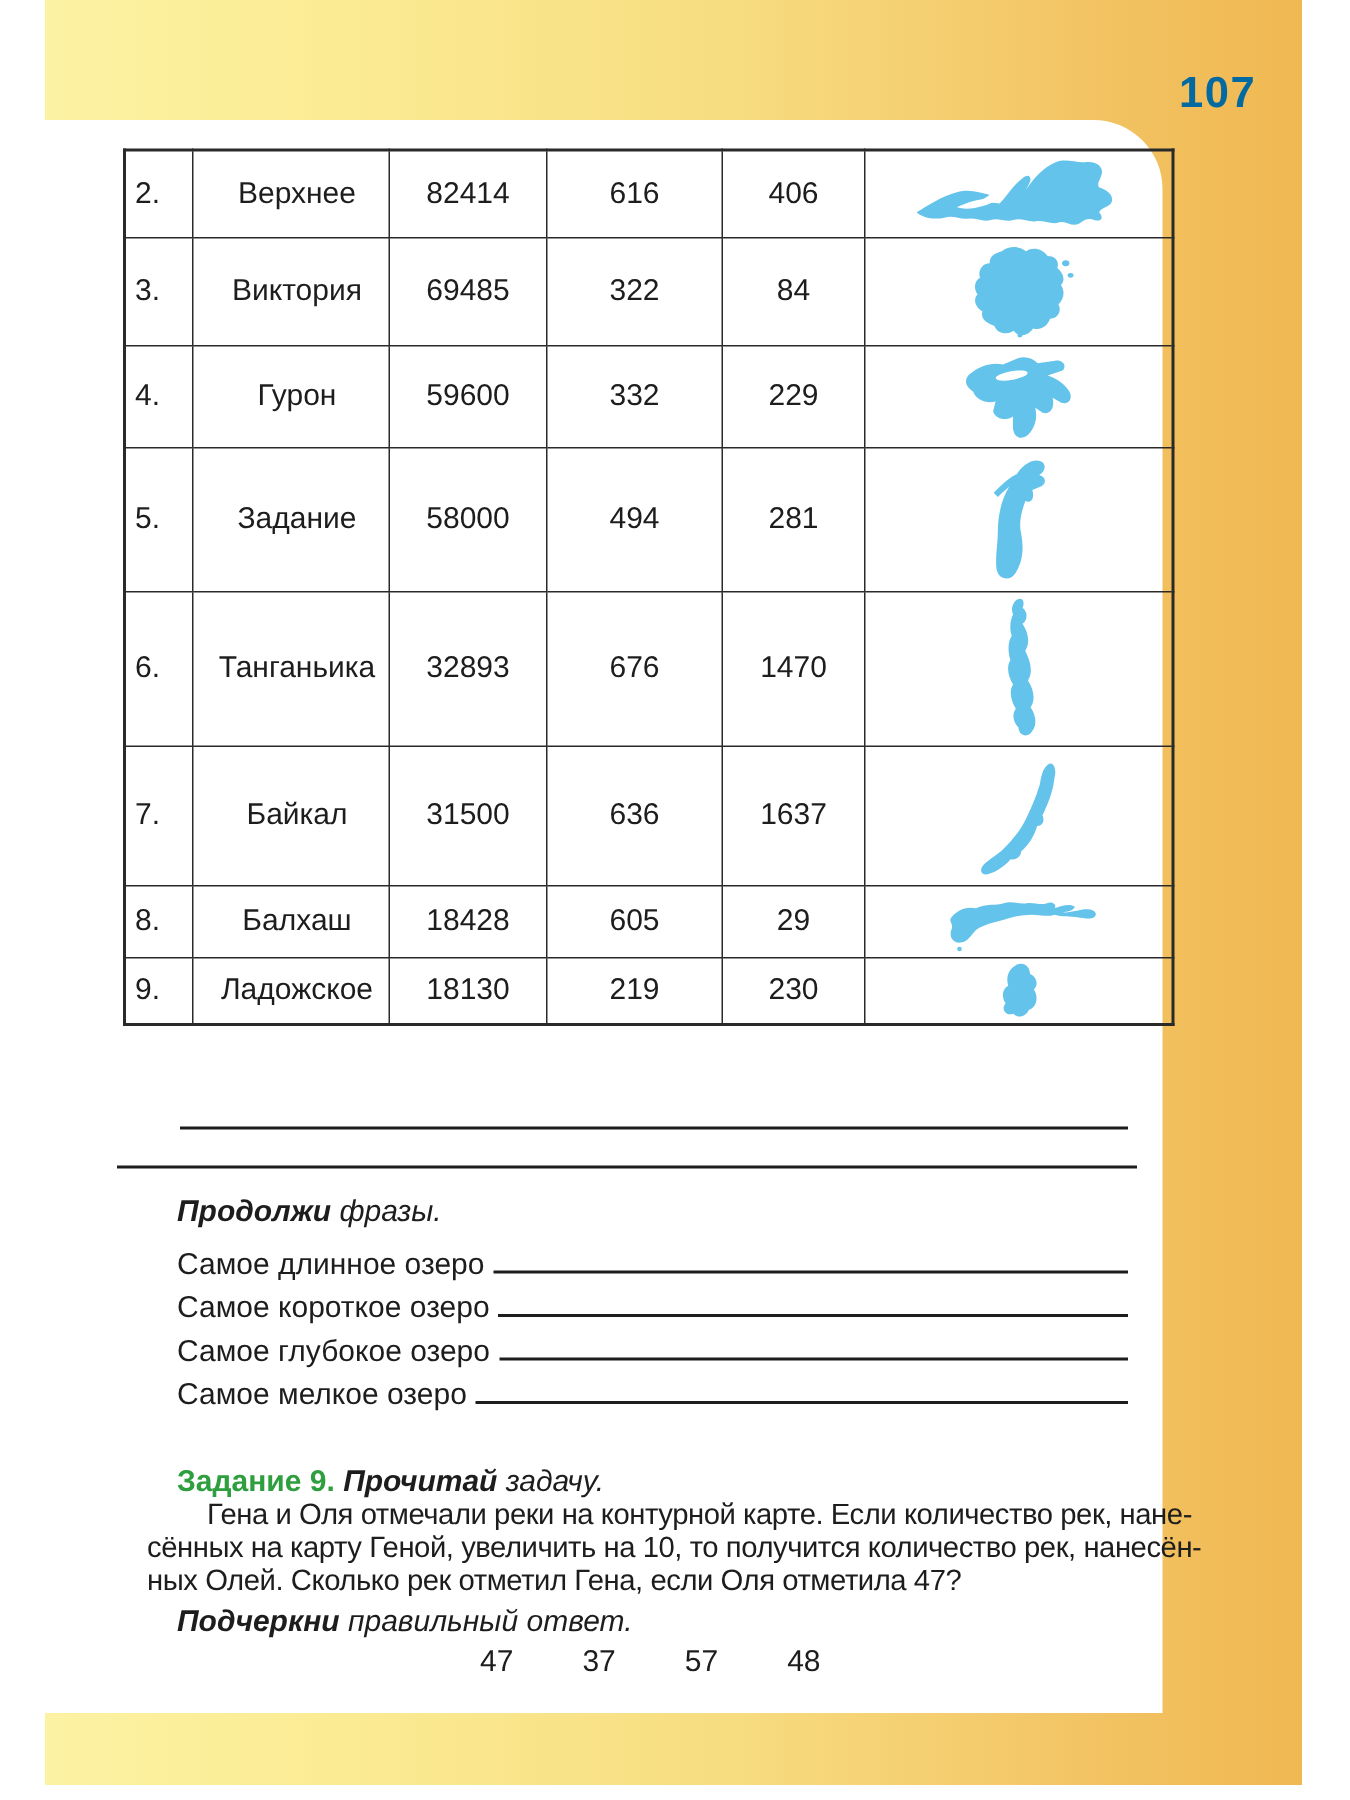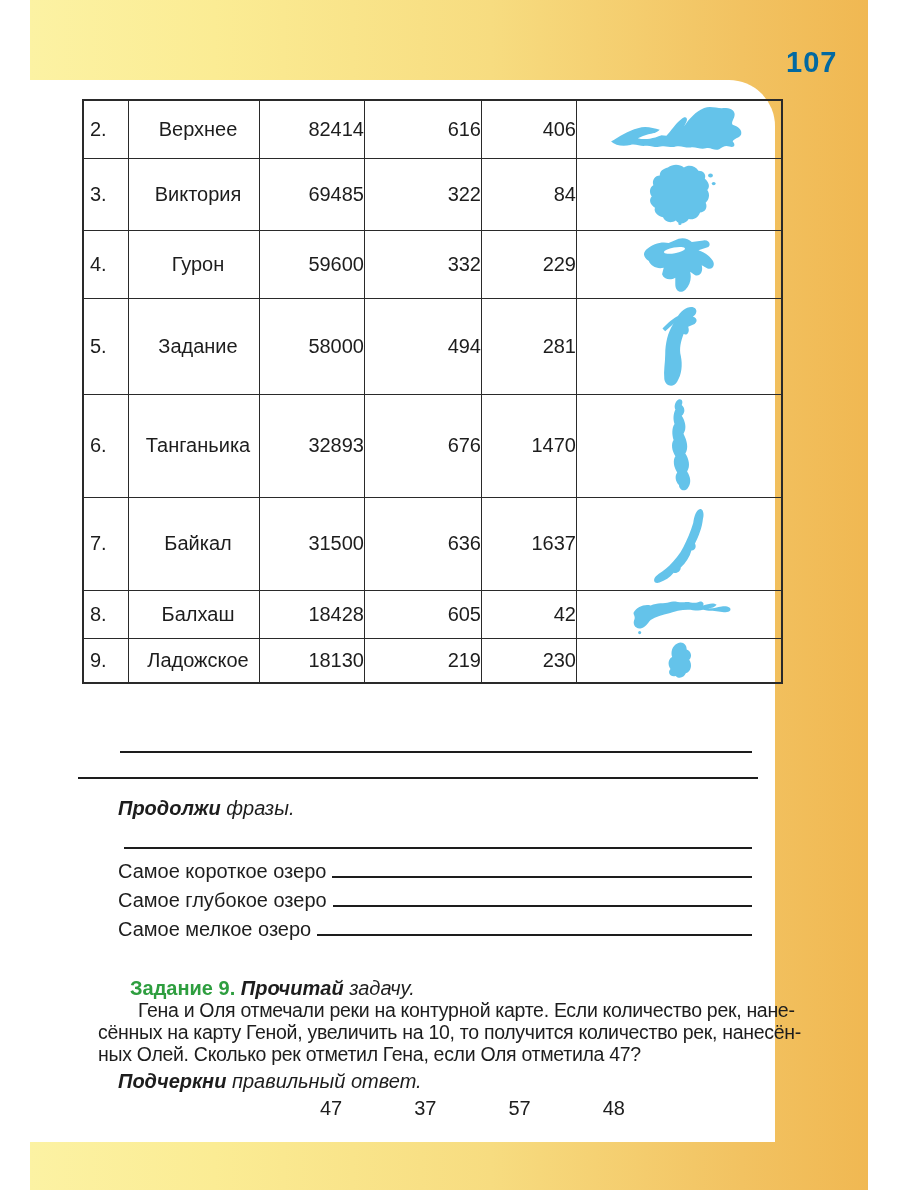--- a/index.html
+++ b/index.html
@@ -10,44 +10,44 @@
            background:linear-gradient(90deg,#fcf2a3 0%,#fbeC94 22%,#f7dc80 55%,#f2c261 85%,#f0b852 100%);}
   
   .panel{position:absolute;left:0;top:80px;width:775px;height:1062px;
          background:#ffffff;border-top-right-radius:46px;}
   .page-number{position:absolute;left:786px;top:46px;font-size:29px;font-weight:600;
                color:#0369a1;letter-spacing:1px;}
   
   table.lakes{position:absolute;left:82px;top:99px;width:678px;border-collapse:collapse;
               table-layout:fixed;border:2.5px solid #2a2a2a;}
   table.lakes td{border:1.5px solid #2a2a2a;font-size:20px;vertical-align:middle;
-                 text-align:right;padding:0;}
+                 text-align:center;padding:0;}
   table.lakes td.c0{width:38px;text-align:left;padding-left:6px;}
   table.lakes td.c1{width:122px;text-align:center;padding-left:8px;}
   table.lakes td.c2{width:104px;}
   table.lakes td.c3{width:116px;}
   table.lakes td.c4{width:94px;}
   table.lakes td.c5{width:204px;}
   table.lakes svg{display:block;margin:0 auto;}
   
   .tx{position:absolute;font-size:20px;line-height:24px;white-space:nowrap;}
   .bi{font-weight:bold;font-style:italic;}
   .it{font-style:italic;}
-  .green-b{font-weight:bold;color:#2e9e3f;margin-left:12px;}
+  .green-b{font-weight:bold;color:#2e9e3f;}
   .ans-line{position:absolute;height:0;border-top:2px solid #1d1d1d;}
   .l1{left:120px;top:751px;width:632px;}
   .l2{left:78px;top:777px;width:680px;border-top-width:2.5px;}
   .phrases{position:absolute;left:118px;top:826px;width:634px;}
   .phrase{display:flex;align-items:baseline;height:29px;font-size:20px;}
   .phrase .fill{flex:1;margin-left:6px;border-bottom:2px solid #1d1d1d;height:21px;}
   .para{position:absolute;left:78px;top:999px;width:695px;font-size:19.5px;
         line-height:22px;letter-spacing:-0.3px;}
   .para div{white-space:nowrap;margin-left:20px;}
   .para div.indent{padding-left:40px;}
-  .answers{position:absolute;left:320px;top:1097px;display:flex;gap:72px;font-size:20px;}
+  .answers{position:absolute;left:320px;top:1097px;display:flex;gap:46px;font-size:20px;}
   .answers span{cursor:pointer;}
 </style>
 </head>
 <body>
 
 <div class="stage">
   <div class="page-bg"></div>
   <div class="panel"></div>
   <div class="page-number">107</div>
 
@@ -129,21 +129,21 @@
             <svg width="70" height="87" viewBox="0 0 72 98">
               <path d="M10 86 C6 90 8 95 14 93 C20 91 26 87 30 82 C34 83 38 80 38 76 C44 71 48 64 50 57 C54 57 56 53 54 49 C58 41 62 31 63 21 C65 14 62 8 58 11 C54 14 53 20 52 26 C49 36 45 45 41 53 C37 61 31 68 25 74 C20 79 14 82 10 86 Z" fill="#64c3ea"></path>
             </svg>
           </td>
         </tr>
         <tr style="height: 48px;">
           <td class="c0">8.</td>
           <td class="c1">Балхаш</td>
           <td class="c2">18428</td>
           <td class="c3">605</td>
-          <td class="c4">42</td>
+          <td class="c4">29</td>
           <td class="c5">
             <svg width="150" height="44" viewBox="0 0 155 52">
               <path d="M24 24 C28 18 36 14 44 16 C52 12 60 14 66 12 C72 10 78 13 84 12 C90 11 94 14 100 12 C104 10 108 13 106 16 C112 14 118 12 122 15 C120 18 116 19 112 19 C116 20 122 18 128 17 C134 16 140 18 138 22 C136 25 130 24 124 23 C118 22 112 23 106 21 C100 23 94 21 88 21 C80 21 72 23 66 25 C58 27 50 29 44 33 C40 37 38 42 32 43 C26 44 22 38 25 32 C26 28 23 27 24 24 Z" fill="#64c3ea"></path>
               <circle cx="31" cy="48" r="1.8" fill="#64c3ea"></circle>
             </svg>
           </td>
         </tr>
         <tr style="height: 45px;">
           <td class="c0">9.</td>
           <td class="c1">Ладожское</td>
@@ -162,20 +162,21 @@
 
   <div class="ans-line l1"></div>
   <div class="ans-line l2"></div>
 
   <div class="tx" style="left:118px;top:796px;">
     <span class="bi">Продолжи</span><span class="it"> фразы.</span>
   </div>
 
   <div class="phrases" id="phrases">
       <div class="phrase">
+        <span>Самое длинное озеро</span>
         <span class="fill"></span>
       </div>
       <div class="phrase">
         <span>Самое короткое озеро</span>
         <span class="fill"></span>
       </div>
       <div class="phrase">
         <span>Самое глубокое озеро</span>
         <span class="fill"></span>
       </div>

